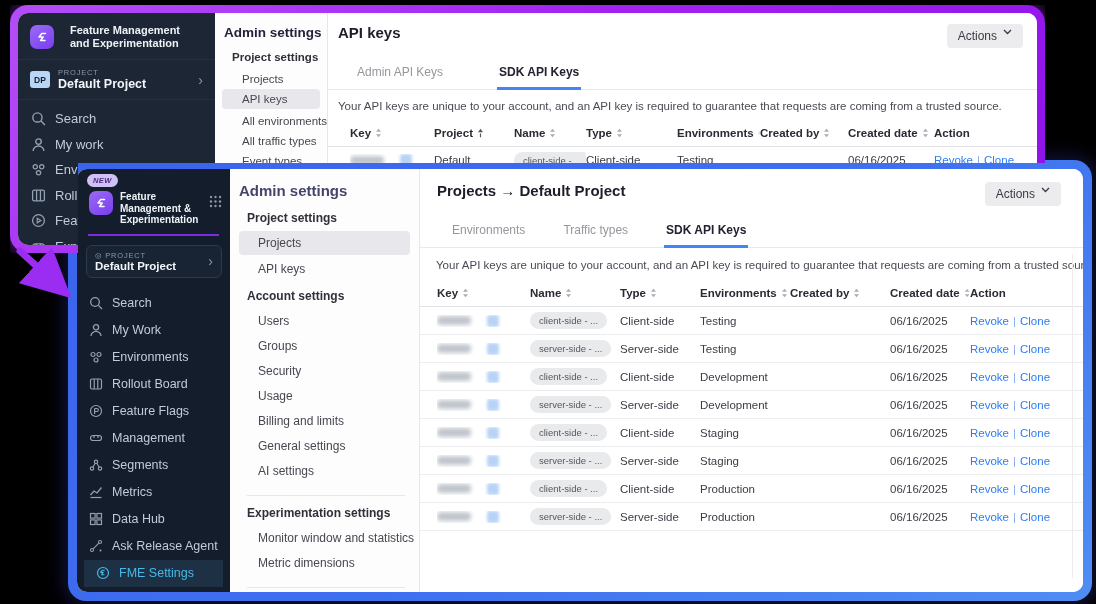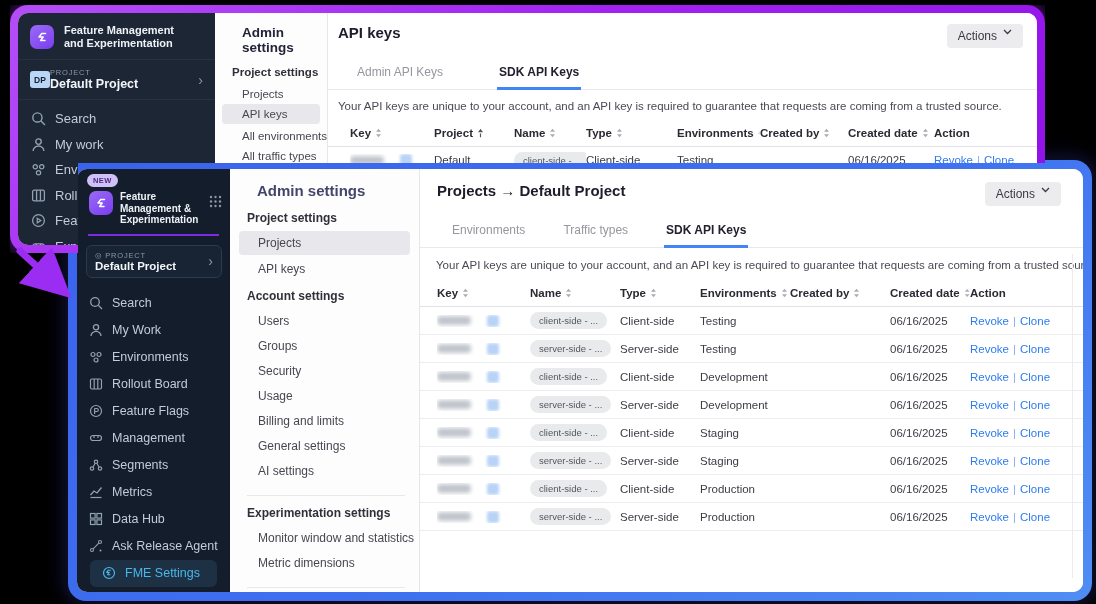--- a/index.html
+++ b/index.html
@@ -20,48 +20,48 @@
   .win-inner{display:flex;width:100%;height:100%;border-radius:10px;overflow:hidden;background:#fff;}
 
   
   .sb{flex:none;color:#c3cbd8;position:relative;}
   #old-window .sb{width:197px;background:#1c2634;}
   #new-window .sb{width:153px;background:#131d2b;}
   .sb .ic{flex:none;color:#93a1b2;}
   .s-item{display:flex;align-items:center;gap:9px;cursor:pointer;font-size:12.5px;}
   #old-window .s-item{height:25.5px;padding-left:13px;font-size:13px;}
   #new-window .s-item{height:27px;padding-left:12px;}
-  .s-item.sel{background:#1d3044;border-radius:6px;color:#49b8e8;margin:0 13px;padding-left:7px;text-align:right;}
+  .s-item.sel{background:#1d3044;border-radius:0;color:#49b8e8;margin:0 7px;padding-left:7px;text-align:right;}
   .s-item.sel .ic{color:#49b8e8;}
 
   .logo-sq{flex:none;border-radius:7px;background:linear-gradient(145deg,#9a6bf5,#7a3df0);
     display:flex;align-items:center;justify-content:center;}
-  .old-logo-row{display:flex;align-items:center;gap:10px;padding:11px 12px 9px 12px;}
+  .old-logo-row{display:flex;align-items:center;gap:16px;padding:11px 12px 9px 12px;}
   .old-logo-txt{font-size:11px;font-weight:bold;color:#eef2f7;line-height:13px;}
-  .old-proj{display:flex;align-items:center;padding:8px 12px;border-top:1px solid #27313f;border-bottom:1px solid #27313f;margin-bottom:6px;}
+  .old-proj{display:flex;align-items:center;gap:8px;padding:8px 12px;border-top:1px solid #27313f;border-bottom:1px solid #27313f;margin-bottom:6px;}
   .dp-badge{flex:none;width:20px;height:17px;border-radius:3px;background:#b9d6f7;color:#16202e;
     font-size:8.5px;font-weight:bold;display:flex;align-items:center;justify-content:center;}
   .proj-label{font-size:7.5px;letter-spacing:.8px;color:#8a97a8;}
   .proj-name{font-size:12.5px;font-weight:bold;color:#f2f5f9;}
   .chev{margin-left:auto;color:#8a97a8;font-size:14px;line-height:1;}
 
   .new-badge{position:absolute;left:10px;top:5px;background:#cfc0f5;color:#4b2a86;font-size:7.5px;
-    font-weight:bold;padding:2px 6px;border-radius:7px;letter-spacing:.4px;}
+    font-weight:bold;padding:2px 6px;border-radius:7px;letter-spacing:.4px;font-style:italic;}
   .new-logo-row{display:flex;align-items:flex-start;gap:7px;padding:22px 8px 8px 12px;}
   .new-logo-txt{font-size:10px;font-weight:bold;color:#eef2f7;line-height:11.5px;}
   .accent-line{height:2px;background:#7b2be4;margin:0 11px;}
   .proj-card{margin:9px 8px 0 9px;border:1px solid #2c3a4e;background:#182433;border-radius:6px;
     padding:5px 8px;display:flex;align-items:center;cursor:pointer;}
   .new-list{margin-top:12px;}
 
   
   .anav{flex:none;background:#fdfdfe;border-right:1px solid #e7e7ea;box-sizing:border-box;}
   #old-window .anav{width:113px;padding:12px 0 0 0;}
   #new-window .anav{width:190px;padding:13px 0 0 0;}
-  .anav-title{font-weight:bold;padding-left:27px;}
+  .anav-title{font-weight:bold;padding-left:9px;}
   #old-window .anav-title{font-size:13.5px;color:#23233a;margin-bottom:11px;}
   #new-window .anav-title{font-size:15px;color:#45456b;margin-bottom:12px;}
   .anav-sec{font-size:11.5px;font-weight:bold;color:#30303a;padding-left:17px;margin:8px 0 6px 0;}
   #new-window .anav-sec{font-size:12px;}
   .anav-item{font-size:11.5px;color:#474750;padding:4px 0 4px 27px;cursor:pointer;}
   #new-window .anav-item{font-size:12px;padding:5px 0 5px 28px;margin:1px 0;}
   .anav-item.sel{background:#e8e8ec;border-radius:4px;margin:0 7px 2px 7px;padding-left:20px;}
   #new-window .anav-item.sel{margin:0 9px 2px 9px;padding-left:19px;}
   .anav-div{border-top:1px solid #e8e8ea;margin:12px 14px 10px 17px;}
 

